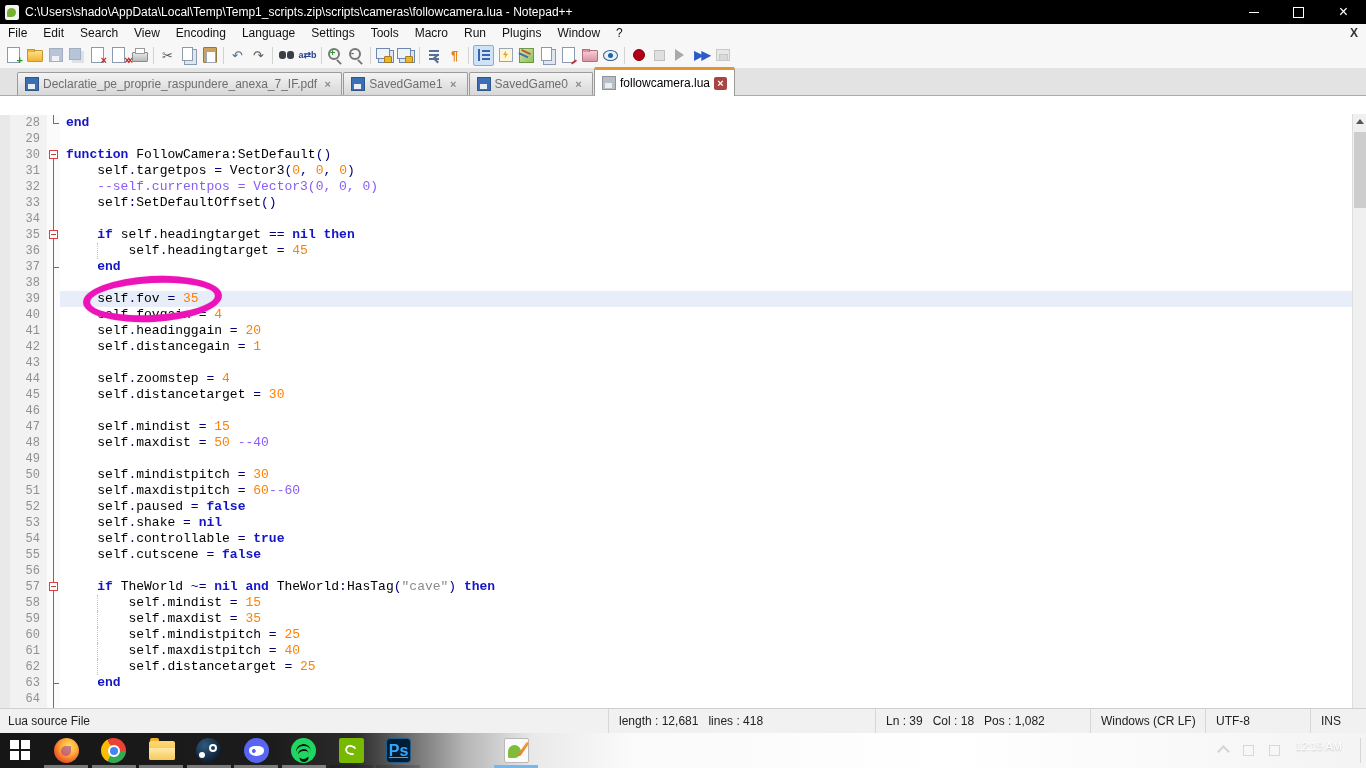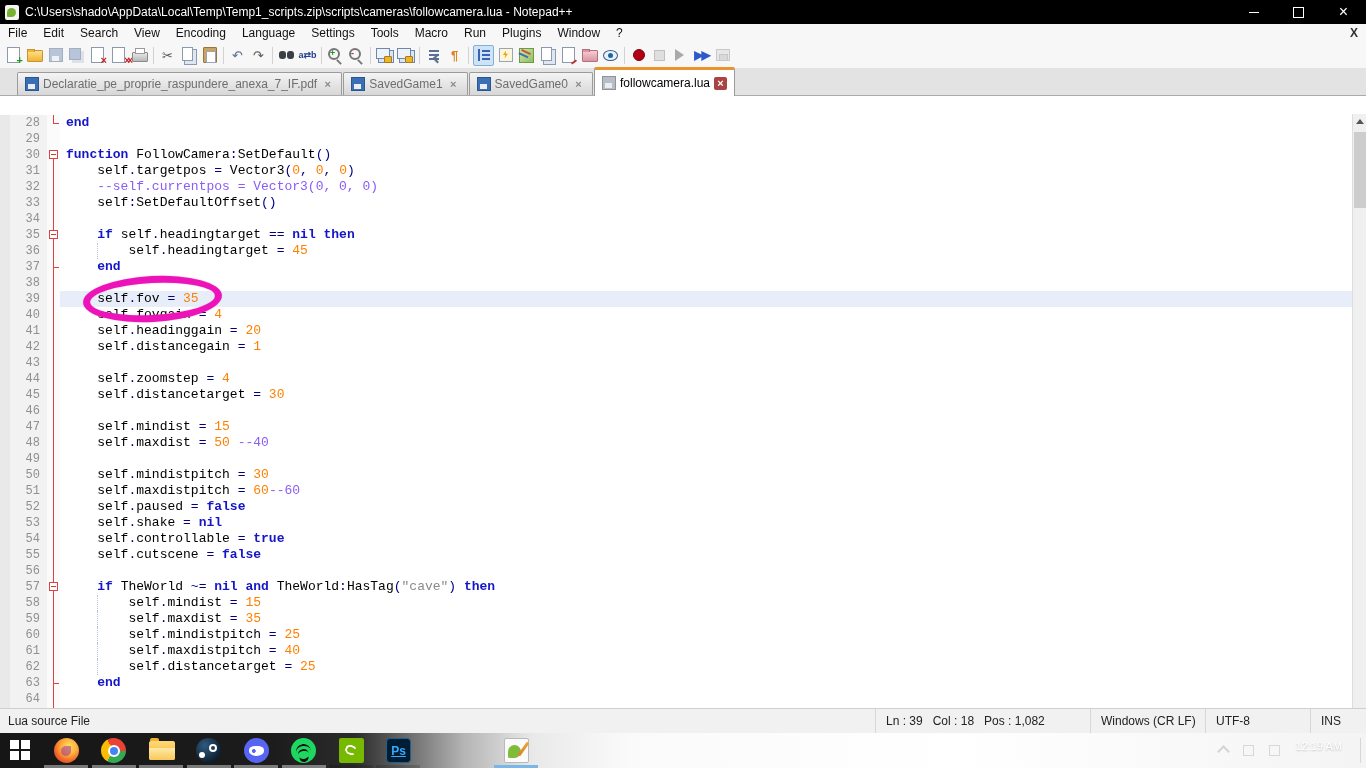--- a/index.html
+++ b/index.html
@@ -149,21 +149,21 @@
   .steam::before{content:"";position:absolute;right:4px;top:6px;width:8px;height:8px;border:2px solid #fff;border-radius:50%;box-sizing:border-box;}
   .steam::after{content:"";position:absolute;left:3px;bottom:5px;width:6px;height:6px;background:#fff;border-radius:50%;}
   .discord{left:244px;border-radius:50%;background:#5865f2;}
   .discord::after{content:"";position:absolute;left:5px;top:8px;width:15px;height:10px;border-radius:48% 48% 60% 60%;
       background:radial-gradient(circle at 32% 50%,#5865f2 0 1.6px,#fff 2.2px),radial-gradient(circle at 68% 50%,#5865f2 0 1.6px,#fff 2.2px);}
   .spotify{left:291px;border-radius:50%;background:#1ed760;}
   .spotify::before{content:"";position:absolute;left:5px;top:6px;width:15px;height:15px;border-top:2.5px solid #101010;border-radius:50%;transform:rotate(-8deg);box-sizing:border-box;}
   .spotify::after{content:"";position:absolute;left:7px;top:11px;width:11px;height:10px;border-top:2px solid #101010;border-radius:50%;transform:rotate(-8deg);box-sizing:border-box;box-shadow:0 4px 0 -1px #101010;}
   .nvidia{left:339px;background:#76b900;border-radius:2px;}
   .nvidia::after{content:"";position:absolute;left:6px;top:7px;width:12px;height:10px;border:2px solid #fff;border-radius:50%;border-right-color:transparent;box-sizing:border-box;transform:rotate(20deg);}
-  .ps{left:386px;background:#001d33;border:1px solid #1e5f8e;border-radius:4px;display:flex;align-items:center;justify-content:center;color:#34a9ff;font-size:12px;font-weight:bold;box-sizing:border-box;text-decoration:underline;}
+  .ps{left:386px;background:#001d33;border:1px solid #1e5f8e;border-radius:4px;display:flex;align-items:center;justify-content:center;color:#34a9ff;font-size:16px;font-weight:bold;box-sizing:border-box;text-decoration:underline;}
   .npp{left:504px;background:#fbfbfb;border:1px solid #b9b9b9;border-radius:2px;box-sizing:border-box;}
   .npp::before{content:"";position:absolute;left:3px;top:6px;width:13px;height:13px;background:#7ebc3a;border-radius:50% 50% 50% 12%;}
   .npp::after{content:"";position:absolute;right:3px;top:2px;width:3px;height:16px;background:linear-gradient(#f0a23a,#e0812a);transform:rotate(35deg);border-radius:1px;}
   .ul{position:absolute;bottom:0;height:3px;width:44px;background:rgba(255,255,255,.42);}
   .ul.light{background:rgba(0,0,0,.14);}
   .ul.active{background:#79b7e8;}
   .tray{position:absolute;right:86px;top:12px;display:flex;gap:15px;opacity:.28;}
   .tray-ch{width:7px;height:7px;border-left:2px solid #777;border-top:2px solid #777;transform:rotate(45deg);margin-top:2px;}
   .tray-sq{width:9px;height:9px;border:1.5px solid #888;}
   .clock{position:absolute;right:24px;top:7px;color:#fff;font-size:11px;text-shadow:0 1px 2px rgba(0,0,0,.22);}
@@ -525,20 +525,21 @@
   <div class="ellipse"></div>
   <div class="vscroll">
     <div class="sb-btn sb-up"></div>
     <div class="sb-thumb"></div>
     <div class="sb-btn sb-down"></div>
   </div>
 </div>
 
 <div class="band statusbar">
   <div class="sb-seg">Lua source File</div>
+  <div class="sb-seg w-len">length : 12,681   lines : 418</div>
   <div class="sb-seg w-pos">Ln : 39   Col : 18   Pos : 1,082</div>
   <div class="sb-seg w-eol">Windows (CR LF)</div>
   <div class="sb-seg w-enc">UTF-8</div>
   <div class="sb-seg w-ins">INS</div>
 </div>
 
 <div class="band taskbar">
   <div class="tk-btn start"></div>
   <div class="tk-btn ffx"></div>
   <div class="tk-btn chrome"></div>

